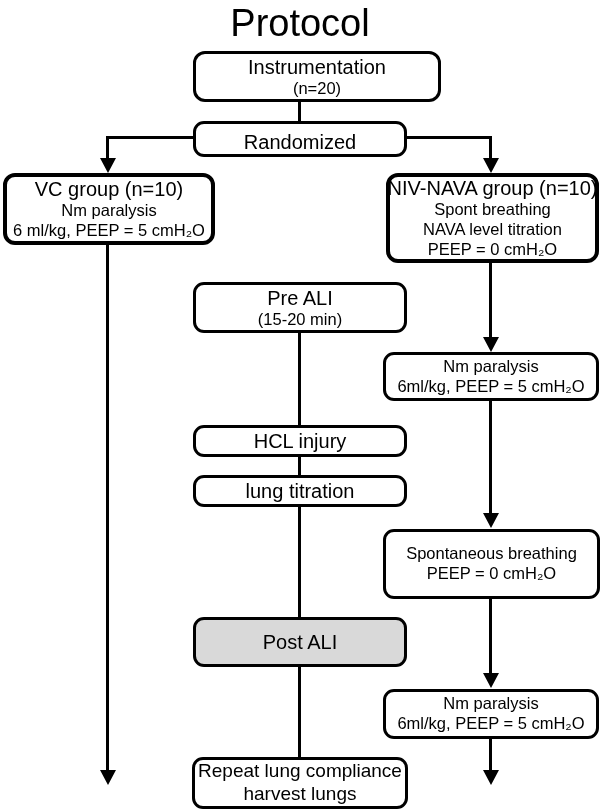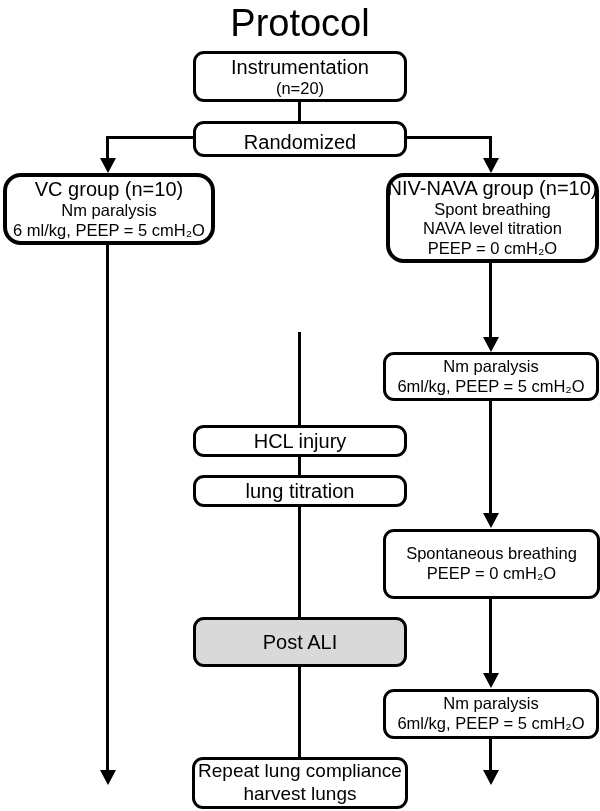--- a/index.html
+++ b/index.html
@@ -13,33 +13,33 @@
   .title {
     position:absolute; top:-2px; left:0; width:600px;
     text-align:center; font-size:38px; font-weight:400;
   }
   .node {
     position:absolute; border:3px solid #000; border-radius:11px;
     background:#ffffff;
     display:flex; flex-direction:column; align-items:center; justify-content:center;
     text-align:center; line-height:1.2; white-space:nowrap;
   }
-  .node.group { border-width:4px; border-radius:18px;justify-content:flex-end; }
+  .node.group { border-width:4px; border-radius:12px; }
   .node.gray { background:#d9d9d9; }
   .t1 { font-size:20px; }
   .t1b { font-size:19px; }
   .t2 { font-size:16.5px; }
   .vline, .hline { position:absolute; background:#000; }
   .arrow {
     position:absolute; width:0; height:0;
     border-left:8px solid transparent; border-right:8px solid transparent;
     border-top:15px solid #000;
   }
   
-  #n-instr   { left:193px; top:47px;  width:214px; height:51px; }
+  #n-instr   { left:193px; top:47px;  width:248px; height:51px;border-radius:12px; }
   #n-rand    { left:193px; top:117px; width:214px; height:36px;justify-content:flex-end; }
   #n-vc      { left:3px;   top:169px; width:212px; height:72px; }
   #n-niv     { left:386px; top:169px; width:213px; height:90px; }
   #n-preali  { left:193px; top:278px; width:214px; height:51px; }
   #n-nm1     { left:383px; top:348px; width:216px; height:49px; }
   #n-hcl     { left:193px; top:421px; width:214px; height:32px; }
   #n-lc      { left:193px; top:471px; width:214px; height:32px; }
   #n-spont   { left:383px; top:525px; width:217px; height:70px; }
   #n-postali { left:193px; top:613px; width:214px; height:50px; }
   #n-nm2     { left:383px; top:685px; width:216px; height:50px; }
@@ -111,20 +111,24 @@
     <span class="t2">6 ml/kg, PEEP = 5 cmH₂O</span>
   </div>
 
   <div class="node group" id="n-niv">
     <span class="t1">NIV-NAVA group (n=10)</span>
     <span class="t2">Spont breathing</span>
     <span class="t2">NAVA level titration</span>
     <span class="t2">PEEP = 0 cmH₂O</span>
   </div>
 
+  <div class="node" id="n-preali">
+    <span class="t1">Pre ALI</span>
+    <span class="t2">(15-20 min)</span>
+  </div>
 
   <div class="node" id="n-nm1">
     <span class="t2">Nm paralysis</span>
     <span class="t2">6ml/kg, PEEP = 5 cmH₂O</span>
   </div>
 
   <div class="node" id="n-hcl">
     <span class="t1">HCL injury</span>
   </div>
 

